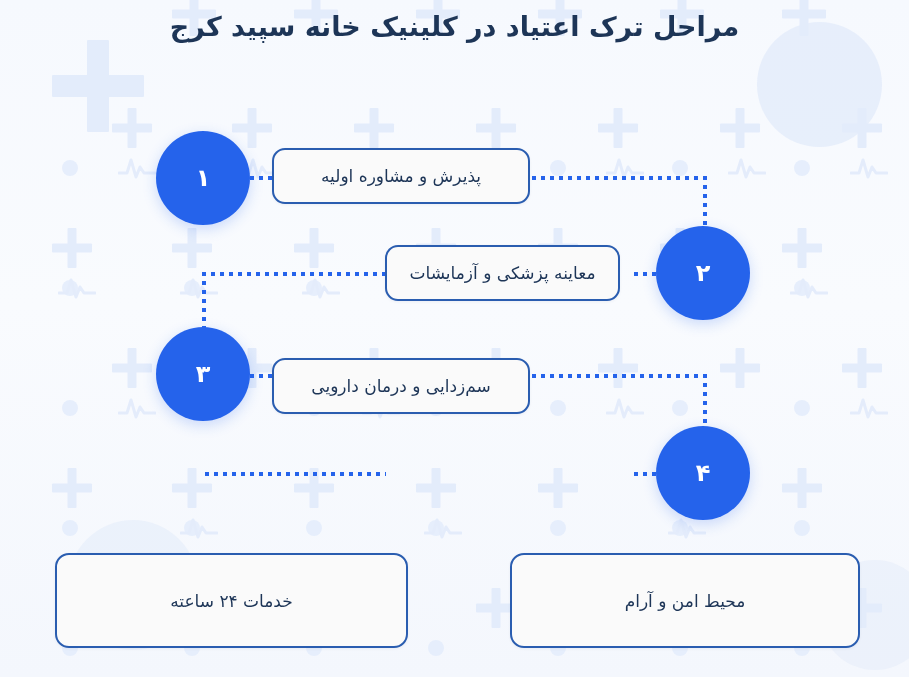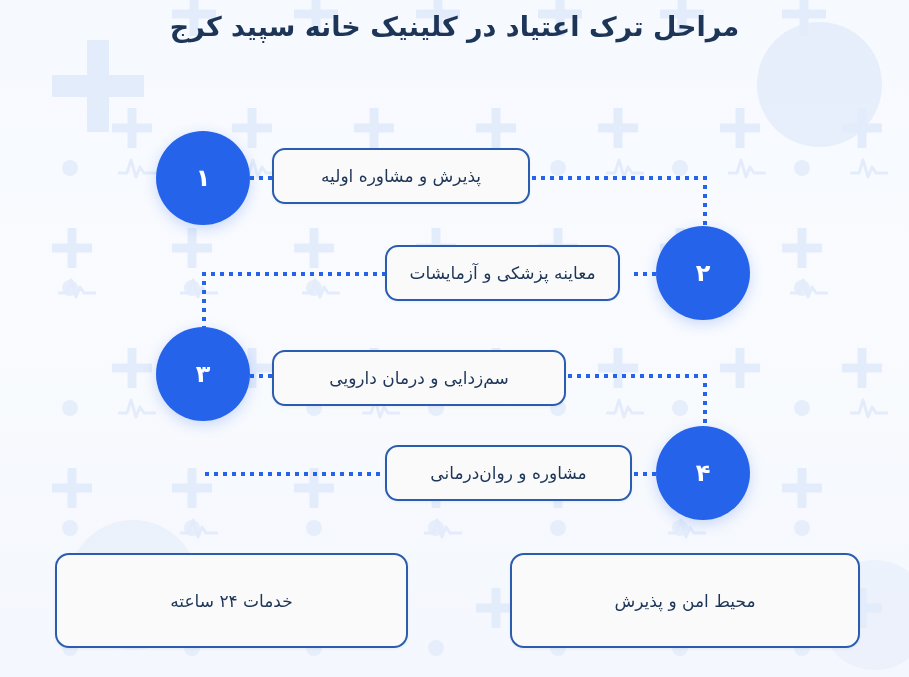--- a/index.html
+++ b/index.html
@@ -352,27 +352,24 @@
   <div class="step-circle" style="left:656px;top:426px;">
     <span>۴</span>
   </div>
 
   <div class="step-box" style="left:272px;top:148px;width:258px;">
     <span>پذیرش و مشاوره اولیه</span>
   </div>
   <div class="step-box" style="left:385px;top:245px;width:235px;">
     <span>معاینه پزشکی و آزمایشات</span>
   </div>
-  <div class="step-box" style="left:272px;top:350px;width:294px;">
+  <div class="step-box" style="left:272px;top:358px;width:258px;">
     <span>سم‌زدایی و درمان دارویی</span>
-  </div>
-  <div class="step-box" style="left:385px;top:445px;width:247px;">
-    <span>مشاوره و روان‌درمانی</span>
   </div>
 
   <div class="feature-card" style="left:55px;width:353px;">
     <div class="line">خدمات ۲۴ ساعته</div>
   </div>
   <div class="feature-card" style="left:510px;width:350px;">
-    <div class="line">محیط امن و پذیرش</div>
+    <div class="line">محیط امن و آرام</div>
   </div>
 
 </div>
 
 </body></html>

